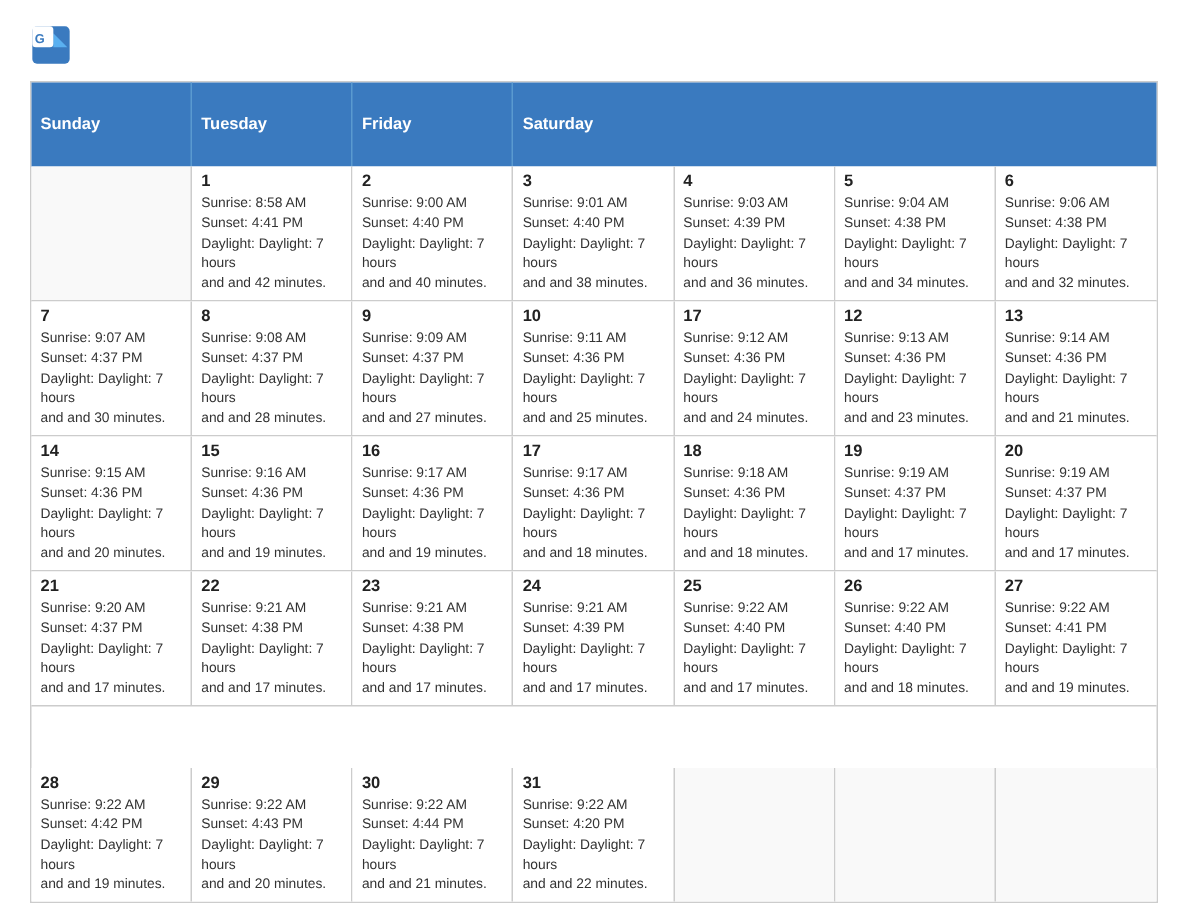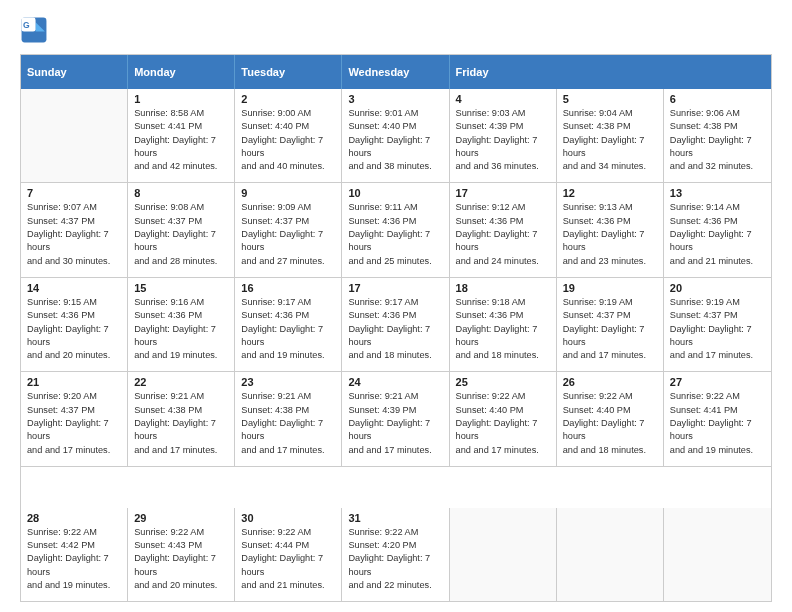--- a/index.html
+++ b/index.html
@@ -64,21 +64,21 @@
     }
     .cal-header-row {
       display: grid;
       grid-template-columns: repeat(7, 1fr);
       background: #3a7abf;
     }
     .cal-header-cell {
       color: #fff;
       font-size: 11px;
       font-weight: bold;
-      padding: 11px 6px;
+      padding: 22px 6px;
       text-align: left;
       border-right: 1px solid #5a9ad0;
     }
     .cal-header-cell:last-child { border-right: none; }
     .cal-body {
       flex: 1;
       display: flex;
       flex-direction: column;
     }
     .cal-week {
@@ -131,24 +131,23 @@
     </div>
     <div class="title-block">
       <h1></h1>
       <h2></h2>
     </div>
   </div>
 
   <div class="calendar">
     <div class="cal-header-row">
     <div class="cal-header-cell">Sunday</div>
-        <div class="cal-header-cell">Monday</div>
         <div class="cal-header-cell">Tuesday</div>
-        <div class="cal-header-cell">Wednesday</div>
         <div class="cal-header-cell">Friday</div>
+        <div class="cal-header-cell">Saturday</div>
       </div>
     <div class="cal-body">
     <div class="cal-week">
           <div class="cal-cell empty"></div>
           <div class="cal-cell">
             <span class="day-num">1</span>
             <p>Sunrise: 8:58 AM</p>
             <p>Sunset: 4:41 PM</p>
             <p>Daylight: Daylight: 7 hours</p>
             <p>and and 42 minutes.</p>

